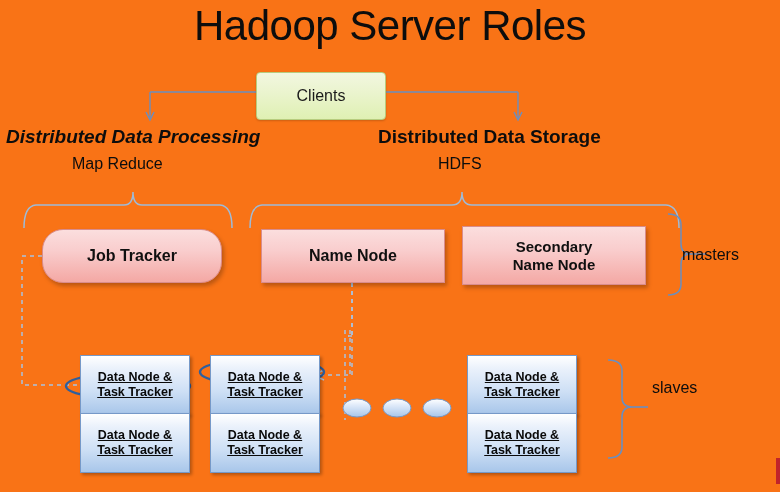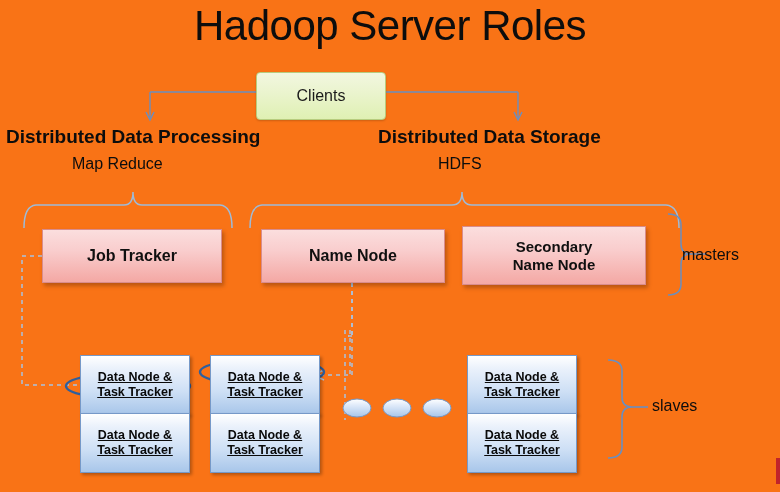--- a/index.html
+++ b/index.html
@@ -24,21 +24,21 @@
     box-shadow:0 1px 2px rgba(0,0,0,.18);
     margin-top:6px;
   }
 
   .master-box{
     border:1px solid #d98c8c;
     background:linear-gradient(to bottom,#fbdede 0%,#f9cdcd 40%,#f4a8a4 100%);
     font-size:16px;font-weight:bold;color:#101010;
     box-shadow:2px 3px 4px rgba(0,0,0,.25);
   }
-  .jobtracker{left:42px;top:229px;width:180px;height:54px;}
+  .jobtracker{left:42px;top:229px;width:180px;height:54px;border-radius:21px;}
   .namenode{left:261px;top:229px;width:184px;height:54px;}
   .secnamenode{left:462px;top:226px;width:184px;height:59px;font-size:15px;}
 
   .dn-box{
     border:1px solid #7699c8;
     background:linear-gradient(to bottom,#ffffff 0%,#eaf1fb 22%,#cddff5 62%,#a8c6ea 100%);
     font-size:12.5px;font-weight:bold;color:#0a0a0a;
     box-shadow:2px 2px 3px rgba(0,0,0,.28);
     width:110px;height:60px;text-decoration:underline;
   }
@@ -121,21 +121,21 @@
   <svg class="overlay" viewBox="0 0 780 492">
     <g stroke="#a9c2e0" fill="none" stroke-width="1.5" stroke-dasharray="4 4">
       <path d="M352 283 V336 H348"></path>
     </g>
   </svg>
 
   <div class="box clients-box">
     <span>Clients</span>
   </div>
 
-  <div class="label lbl-bold" style="left:6px;top:126px;">Distributed Data Processing</div>
+  <div class="label lbl-bold" style="left:6px;top:126px;font-style:italic;">Distributed Data Processing</div>
   <div class="label lbl-sub" style="left:72px;top:155px;">Map Reduce</div>
 
   <div class="label lbl-bold" style="left:378px;top:126px;">Distributed Data Storage</div>
   <div class="label lbl-sub" style="left:438px;top:155px;">HDFS</div>
 
   <div class="box master-box jobtracker">
     <span>Job Tracker</span>
   </div>
 
   <div class="box master-box namenode">
@@ -199,16 +199,16 @@
         <stop offset="0%" stop-color="#ffffff"></stop>
         <stop offset="35%" stop-color="#dfeaf9"></stop>
         <stop offset="100%" stop-color="#a8c6ea"></stop>
       </linearGradient>
     </defs>
     <ellipse cx="357" cy="408" rx="14" ry="9" fill="url(#dotg)" stroke="#7699c8" stroke-width="1"></ellipse>
     <ellipse cx="397" cy="408" rx="14" ry="9" fill="url(#dotg)" stroke="#7699c8" stroke-width="1"></ellipse>
     <ellipse cx="437" cy="408" rx="14" ry="9" fill="url(#dotg)" stroke="#7699c8" stroke-width="1"></ellipse>
   </svg>
 
-  <div class="label lbl-side" style="left:652px;top:397px;">slaves</div>
+  <div class="label lbl-side" style="left:652px;top:379px;">slaves</div>
 
   <div class="redmark"></div>
 </div>
 
 </body></html>

